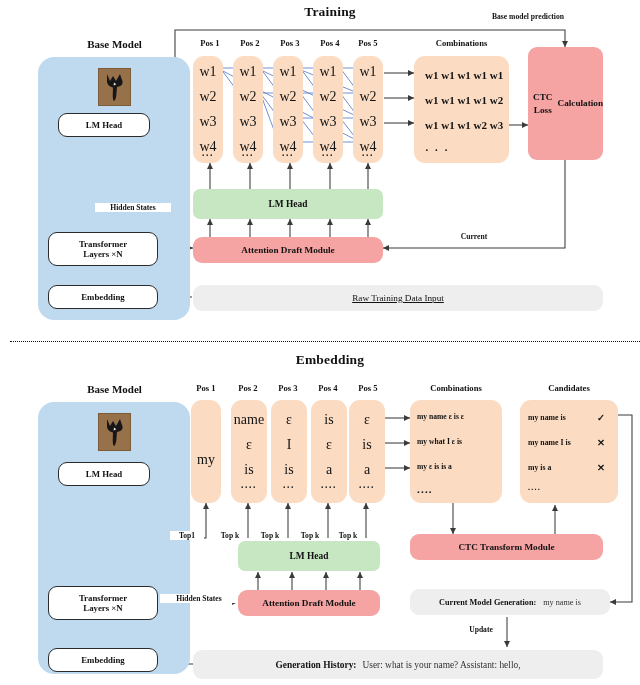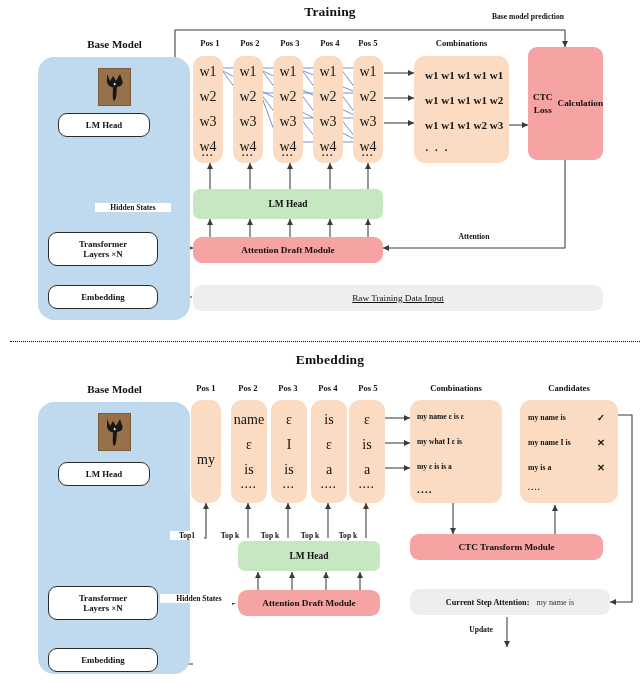--- a/index.html
+++ b/index.html
@@ -233,21 +233,21 @@
   <div class="abs white-box" style="left:38px; top:232px; width:110px; height:34px; flex-direction:column;">
     <span>Transformer</span>
     <span>Layers ×N</span>
   </div>
   <div class="abs white-box" style="left:38px; top:285px; width:110px; height:24px;">Embedding</div>
 
   <div class="abs edge-label" style="left:85px; top:203px; width:76px;">Hidden States</div>
 
   <div class="abs edge-label" style="left:452px; top:12px; width:132px;">Base model prediction</div>
 
-  <div class="abs edge-label" style="left:432px; top:232px; width:64px;">Attention</div>
+  <div class="abs edge-label" style="left:432px; top:232px; width:64px;">Current</div>
 
   <div class="abs" style="left:0; top:0;">
 
     <div class="abs col-head" style="left:182px; top:38px; width:36px;">Pos 1</div>
     <div class="abs peach-col" style="left:183px; top:56px; width:30px; height:107px;">
       <div class="tok" style="top:8px;">w1</div>
       <div class="tok" style="top:33px;">w2</div>
       <div class="tok" style="top:58px;">w3</div>
       <div class="tok" style="top:83px;">w4</div>
       <div class="tok dots" style="top:92px;">...</div>
@@ -403,20 +403,24 @@
 
   <div class="abs green-box" style="left:228px; top:541px; width:142px; height:30px;">LM Head</div>
 
   <div class="abs red-box" style="left:228px; top:590px; width:142px; height:26px;">Attention Draft Module</div>
 
   <div class="abs edge-label" style="left:150px; top:594px; width:78px;">Hidden States</div>
 
   <div class="abs red-box" style="left:400px; top:534px; width:193px; height:26px;">CTC Transform Module</div>
 
   <div class="abs gray-box" style="left:400px; top:589px; width:200px; height:26px;">
-    <span class="csg-label" style="font-size:8.2px;">Current Step Attention:</span>
+    <span class="csg-label" style="font-size:8.2px;">Current Model Generation:</span>
     <span class="csg-val" style="font-size:8.2px;">my name is</span>
   </div>
 
   <div class="abs edge-label" style="left:450px; top:625px; width:42px;">Update</div>
 
+  <div class="abs gray-box" style="left:183px; top:650px; width:410px; height:29px;">
+    <span class="gen-hist-label" style="font-size:9.4px;">Generation History:</span>
+    <span class="gen-hist-text" style="font-size:9.4px; margin-left:6px;">User: what is your name? Assistant: hello,</span>
+  </div>
 
 </div>
 
 </body></html>

